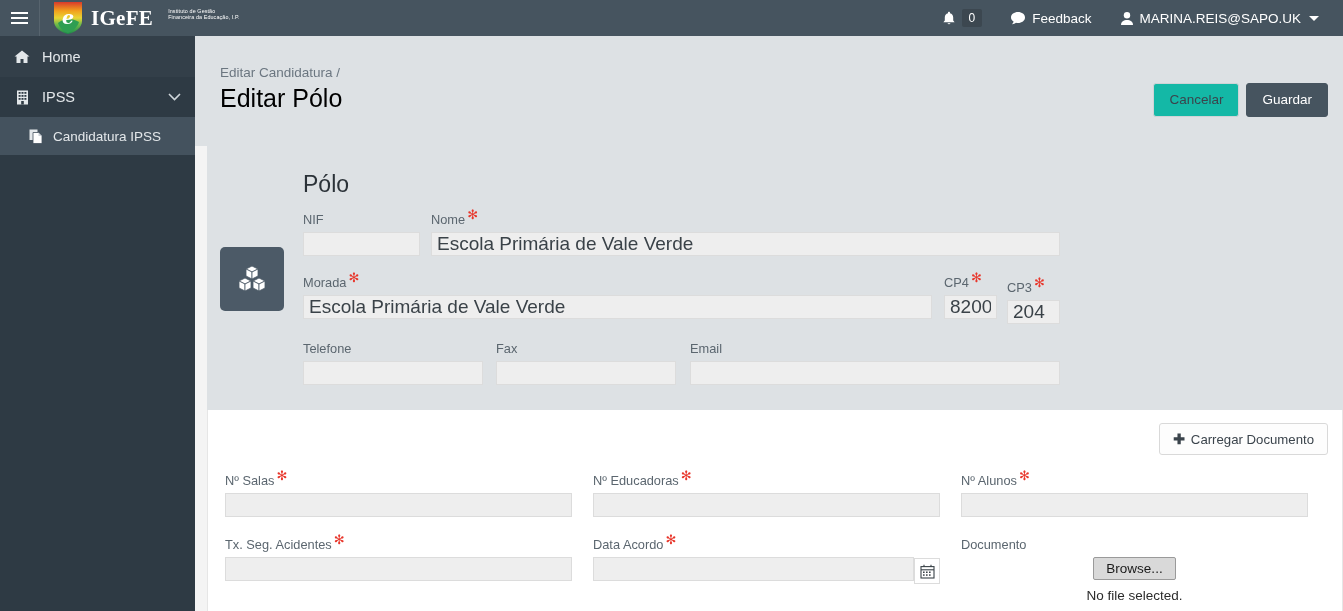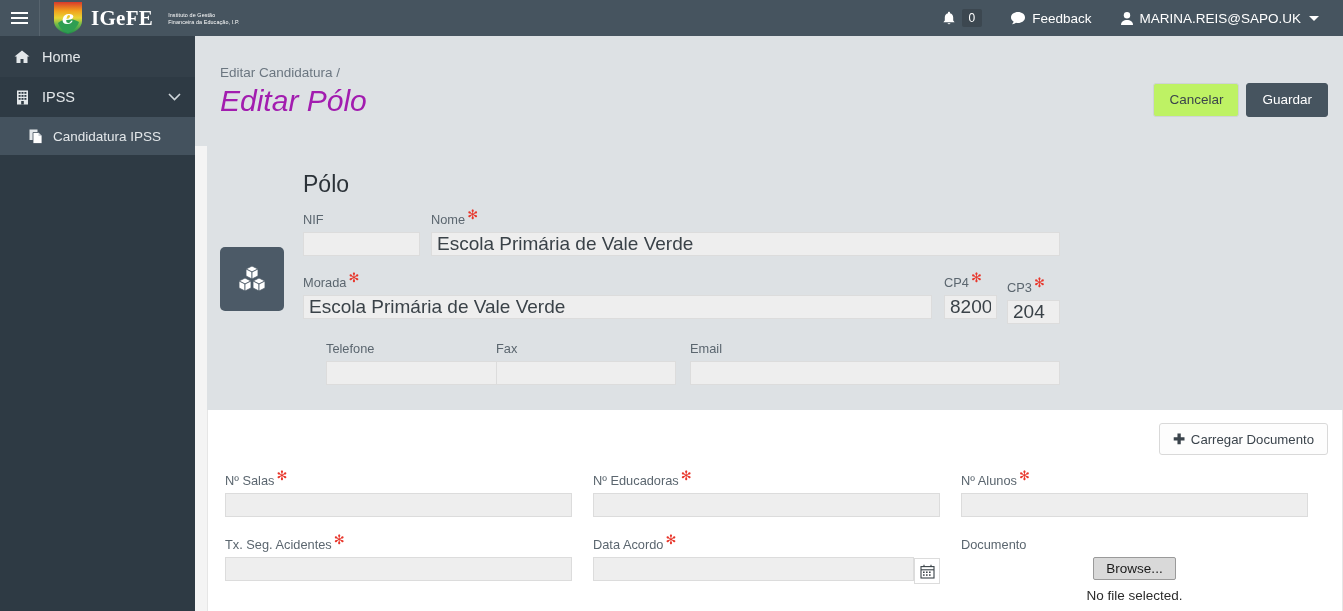--- a/index.html
+++ b/index.html
@@ -26,21 +26,21 @@
     align-items: center; justify-content: center;
     gap: 3px; cursor: pointer;
     border-right: 1px solid #57646e;
   }
   .hamburger span { display:block; width: 17px; height: 2px; background: #ffffff; }
   .brand {
     display: flex; align-items: center; height: 36px;
     padding-left: 13px; gap: 8px;
   }
   .brand-logo { width: 30px; height: 34px; display:block; }
-  .brand-text { display: flex; align-items: flex-end; gap: 15px; }
+  .brand-text { display: flex; gap: 15px; }
   .brand-igefe {
     font-family: "Liberation Serif", serif;
     font-weight: bold; font-size: 21px;
     letter-spacing: 0.3px; color: #ffffff; line-height: 1;
   }
   .brand-sub {
     font-size: 5.4px; line-height: 6.6px;
     color: #ffffff; padding-bottom: 3px; white-space: pre-line;
     letter-spacing: 0.1px;
   }
@@ -96,32 +96,32 @@
   .page-head {
     background: #dde1e4;
     padding: 18px 0 0 12px; height: 110px; position: relative;
   }
   .breadcrumb {
     position:absolute; left: 25px; top: 29px;
     font-size: 13.5px; color: #6b7680;
   }
   .page-title {
     position:absolute; left: 25px; top: 48px;
-    font-size: 30px; color: #a21caf; font-weight: normal; font-style: italic;
+    font-size: 25px; color: #000000; font-weight: normal;
   }
   .head-buttons {
     position: absolute; right: 15px; top: 47px;
     display:flex; gap: 7px;
   }
   .btn {
     font-size: 13.5px; padding: 8px 15px;
     border-radius: 3px; cursor: pointer; line-height: 16px;
     border: 1px solid #cfd3d6;
   }
-  .btn-light { background: #bef264; color: #3b444c; margin-left: 22px; }
+  .btn-light { background: #14b8a6; color: #3b444c; margin-left: 22px; }
   .btn-dark { background: #46545f; color: #ffffff; border-color: #46545f; }
 
   
   .panel-wrap { position: relative; }
   .form-panel {
     position: absolute; left: 12px; top: 0px;
     width: 1136px; height: 264px;
     background: #dde1e4;
   }
   .polo-title {
@@ -334,21 +334,21 @@
       <div class="fld" style="left:737px; top:129px; width:53px;">
         <label><span>CP4</span><span class="req">✻</span></label>
         <input class="inp" type="text" value="8200" style="">
       </div>
 
       <div class="fld" style="left:800px; top:134px; width:53px;">
         <label><span>CP3</span><span class="req">✻</span></label>
         <input class="inp" type="text" value="204" style="">
       </div>
 
-      <div class="fld" style="left:96px; top:195px; width:180px;margin-left:23px;">
+      <div class="fld" style="left:96px; top:195px; width:180px;">
         <label><span>Telefone</span></label>
         <input class="inp" type="text" value="" style="">
       </div>
 
       <div class="fld" style="left:483px; top:195px; width:370px;">
         <label><span>Email</span></label>
         <input class="inp" type="text" value="" style="">
       </div>
 
       <div class="fld" style="left:289px; top:195px; width:180px;">

